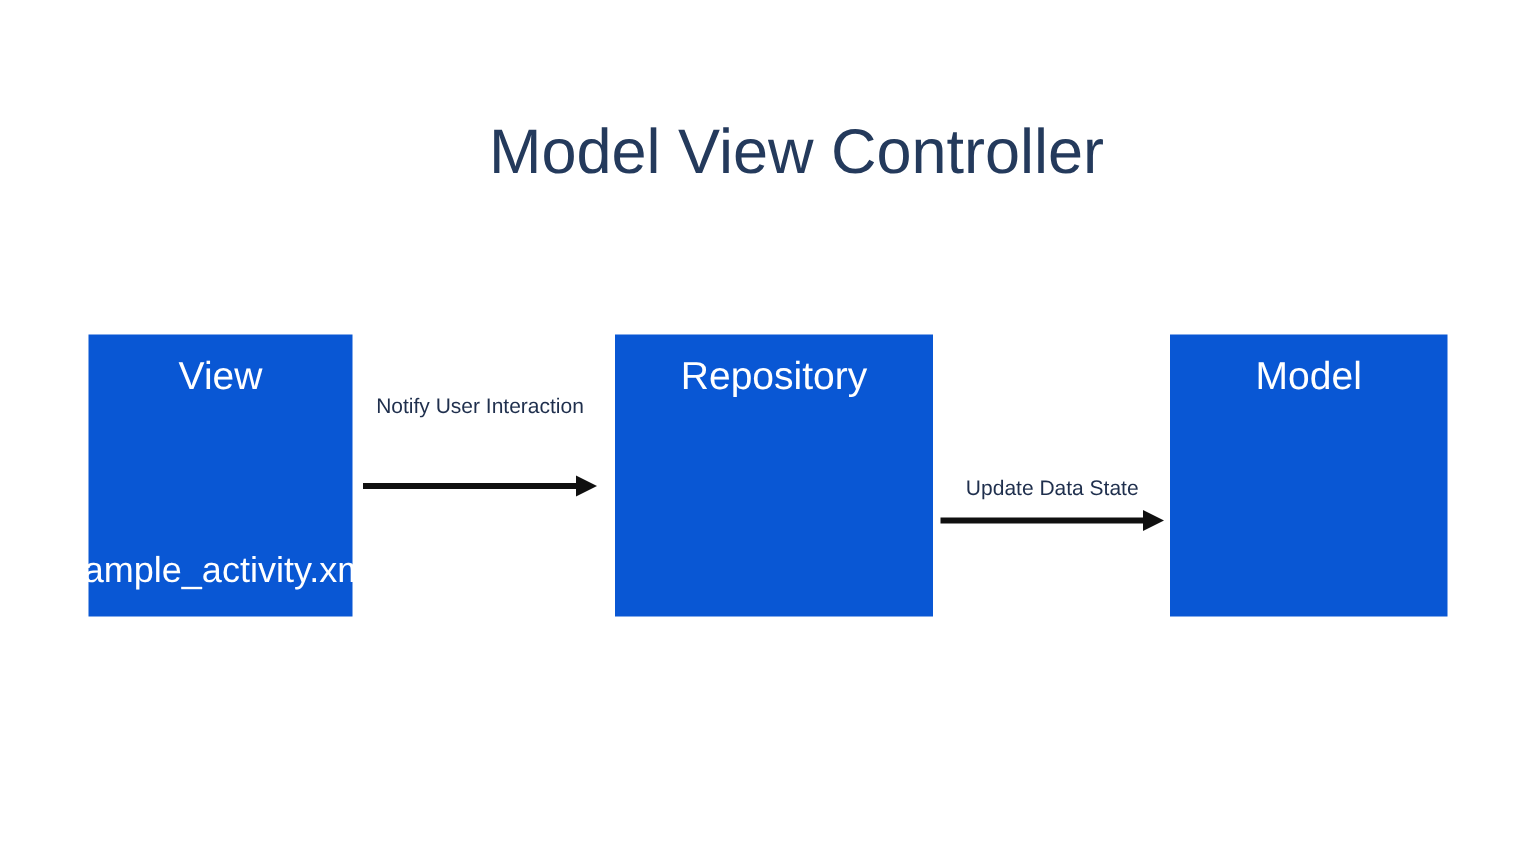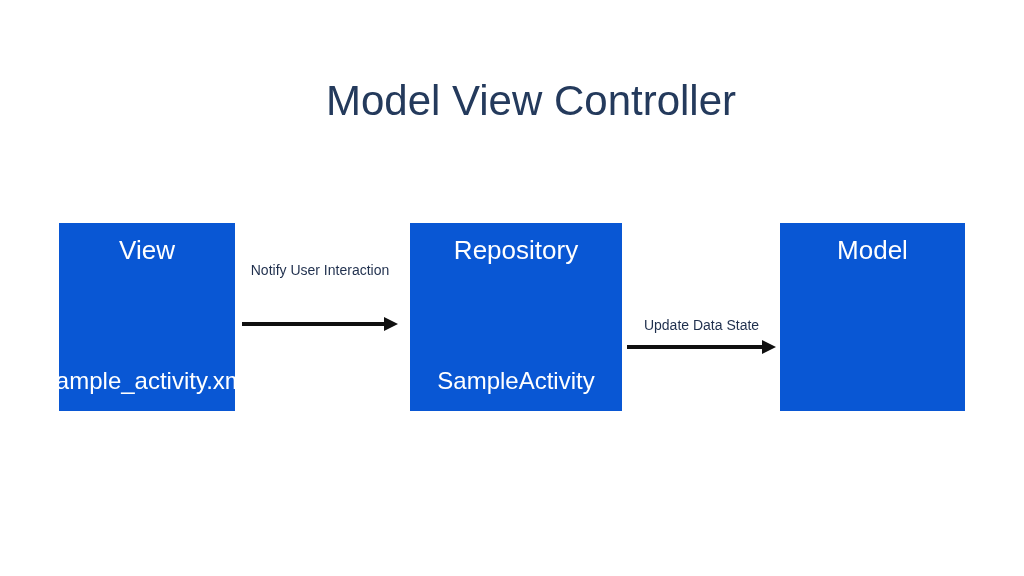--- a/index.html
+++ b/index.html
@@ -69,21 +69,20 @@
   <div class="arrow" id="arrow-notify">
     <div class="arrow-label">Notify User Interaction</div>
     <div class="arrow-shape">
       <div class="arrow-line"></div>
       <div class="arrow-head"></div>
     </div>
   </div>
 
   <div class="mvc-box" id="box-controller">
     <div class="box-title">Repository</div>
-    <div class="box-subtitle">SampleActivity</div>
   </div>
 
   <div class="arrow" id="arrow-update">
     <div class="arrow-label">Update Data State</div>
     <div class="arrow-shape">
       <div class="arrow-line"></div>
       <div class="arrow-head"></div>
     </div>
   </div>
 

